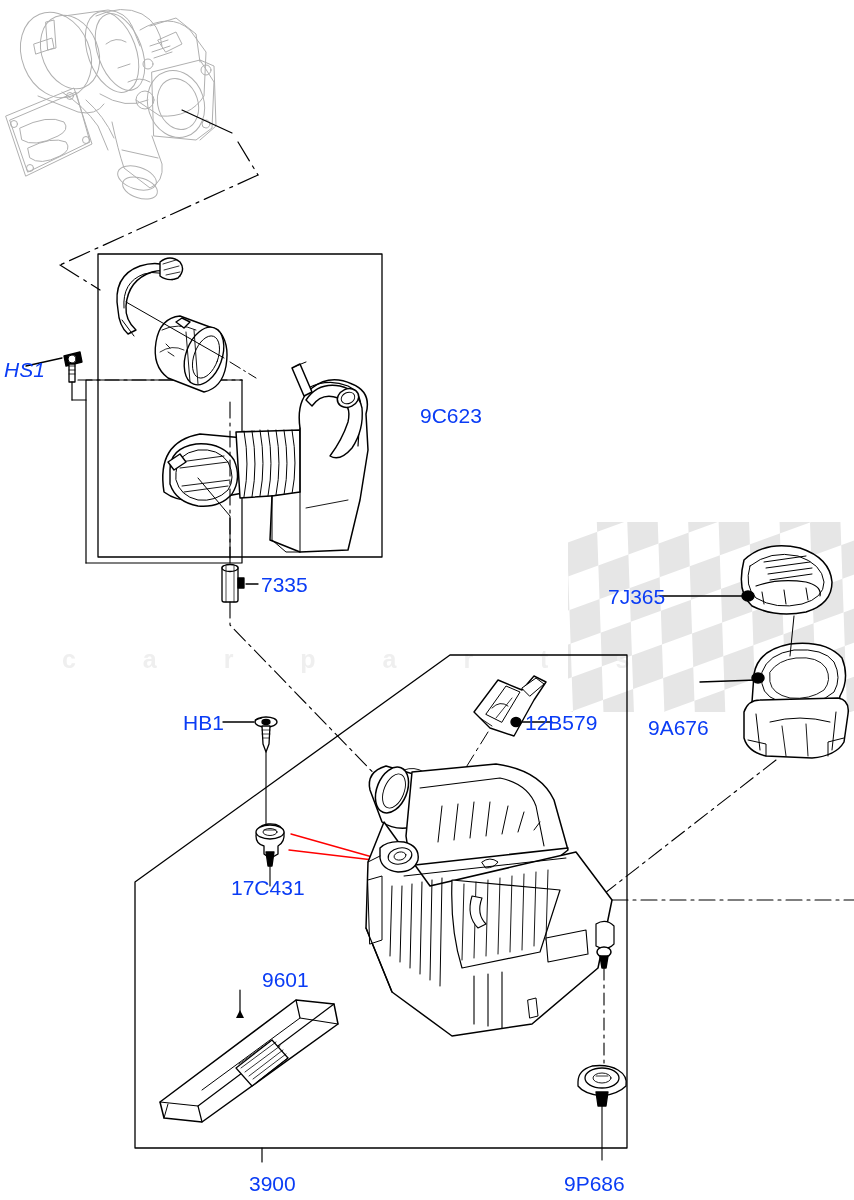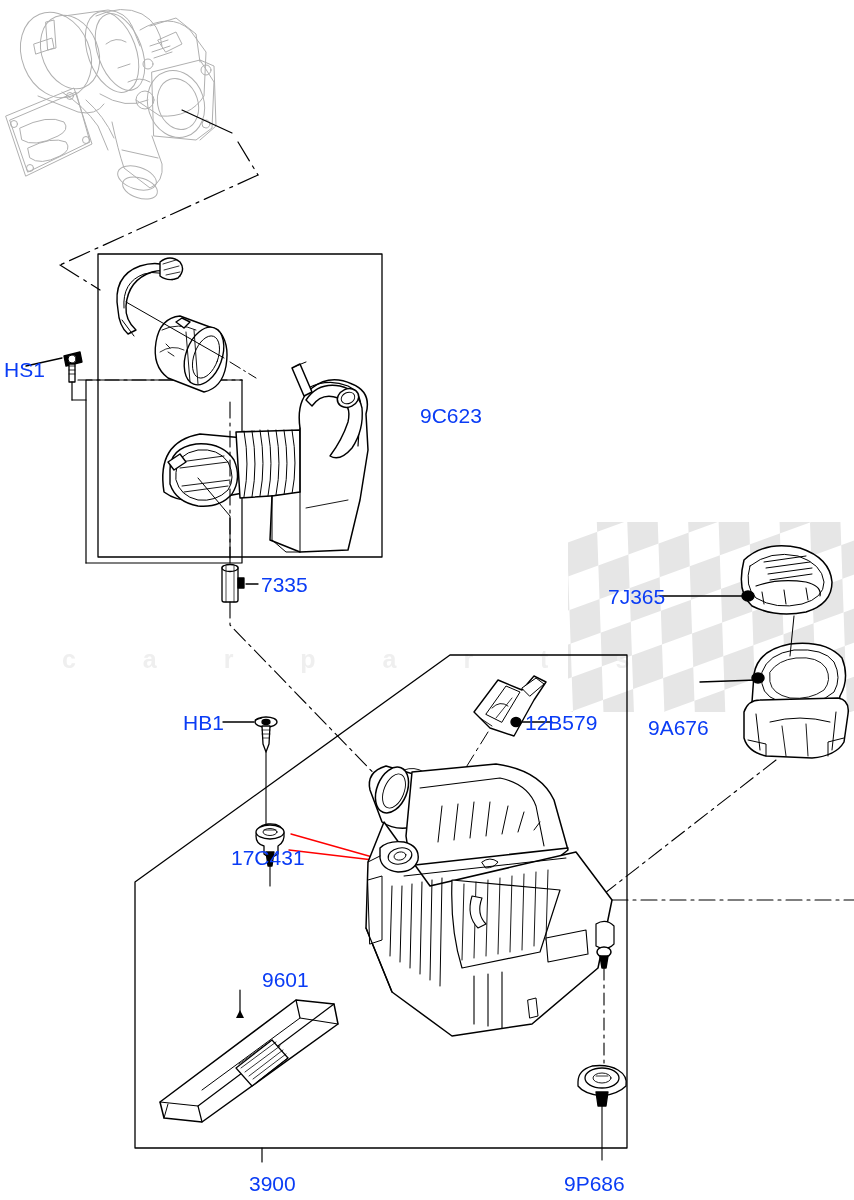--- a/index.html
+++ b/index.html
@@ -381,25 +381,25 @@
       <path d="M164 1118 L168 1104" fill="none" stroke-width="1"></path>
     </g>
     <path d="M240 1014 L240 990" stroke="#000" stroke-width="1.2" fill="none"></path>
     <path d="M236 1018 L244 1018 L240 1010 Z" fill="#000"></path>
 
     <path d="M262 1148 L262 1162" stroke="#000" stroke-width="1.2" fill="none"></path>
 
     </g>
   </svg>
 
-  <div class="lbl" style="left:4px;top:358px;">HS1</div>
+  <div class="lbl" style="left:4px;top:358px;font-style:italic;">HS1</div>
   <div class="lbl" style="left:420px;top:404px;">9C623</div>
   <div class="lbl" style="left:261px;top:573px;">7335</div>
   <div class="lbl" style="left:608px;top:585px;">7J365</div>
   <div class="lbl" style="left:648px;top:671px;margin-top:45px;">9A676</div>
   <div class="lbl" style="left:525px;top:711px;">12B579</div>
   <div class="lbl" style="left:183px;top:711px;">HB1</div>
-  <div class="lbl" style="left:231px;top:846px;text-align:right;">17C431</div>
+  <div class="lbl" style="left:231px;top:876px;text-align:right;">17C431</div>
   <div class="lbl" style="left:222px;top:968px;margin-left:40px;">9601</div>
   <div class="lbl" style="left:564px;top:1172px;">9P686</div>
   <div class="lbl" style="left:249px;top:1172px;">3900</div>
 
 </div>
 
 </body></html>

